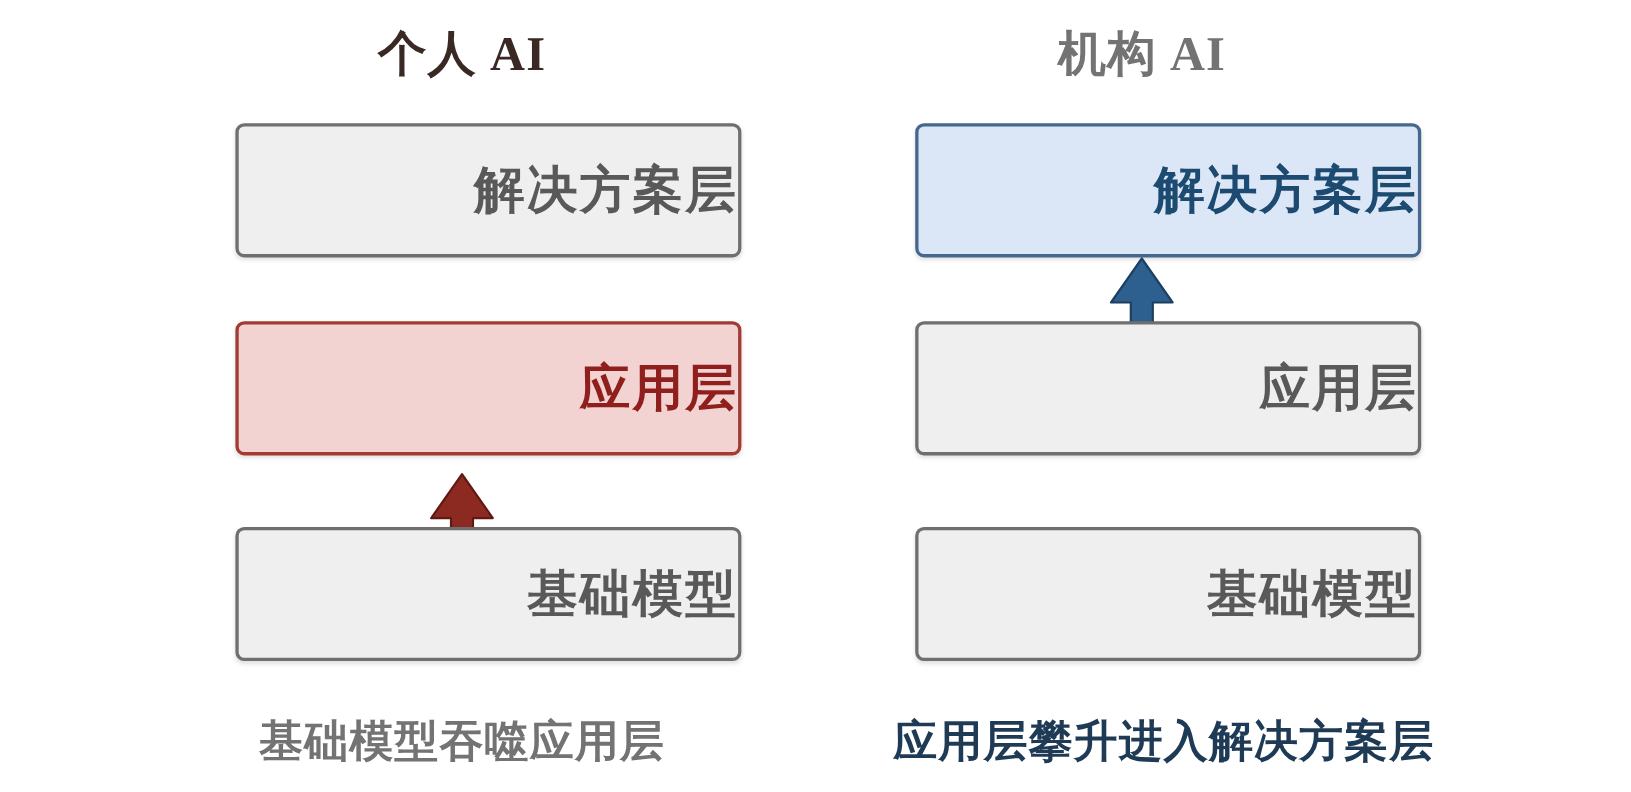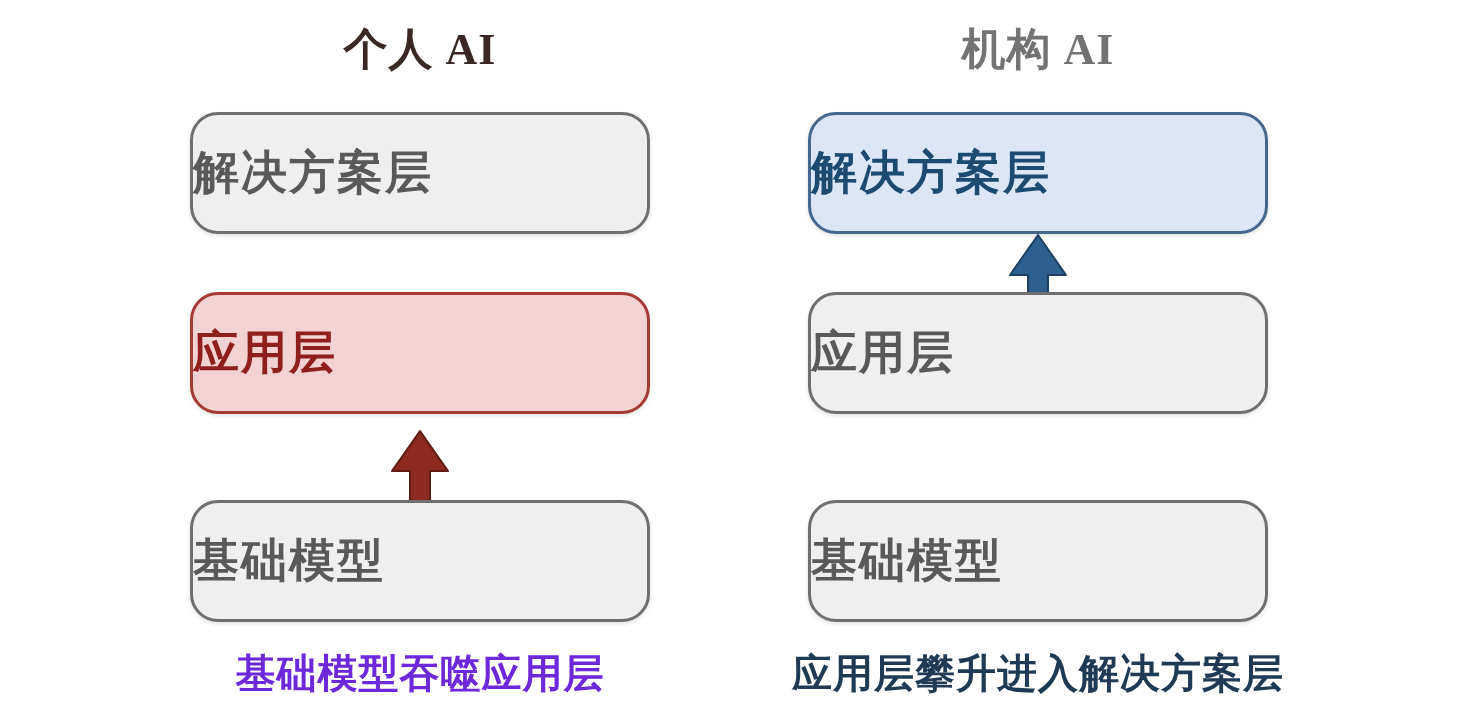--- a/index.html
+++ b/index.html
@@ -28,50 +28,51 @@
     font-weight: 700;
     letter-spacing: 1px;
   }
   .col-title.left  { left: 190px; color: #3a2824; }
   .col-title.right { left: 808px; color: #737373; }
 
   .layer-box {
     position: absolute;
     width: 454px;
     height: 116px;
-    border-radius: 28px;
+    border-radius: 8px;
     border: 3px solid #6f6f6f;
     background: #efefef;
     display: flex;
     align-items: center;
-    justify-content: flex-start;
+    justify-content: flex-end;
     font-size: 46px;
     font-weight: 600;
     color: #595959;
     box-shadow: 0 2px 4px rgba(0,0,0,0.12);
     letter-spacing: 2px;
+    margin-left: 24px;
   }
   .layer-box.pink {
     background: #f3d2d2;
     border-color: #a33a34;
     color: #8e1f1c;
     font-weight: 700;
   }
   .layer-box.blue {
     background: #dbe7f6;
     border-color: #46688f;
     color: #1d4a70;
     font-weight: 700;
   }
 
   .col-left  { left: 190px; }
   .col-right { left: 808px; }
   .row-top    { top: 112px; }
   .row-mid    { top: 292px; }
-  .row-bottom { top: 500px; }
+  .row-bottom { top: 479px; }
 
   .up-arrow {
     position: absolute;
     width: 70px;
     height: 74px;
   }
   .up-arrow.left-arrow  { left: 385px;  top: 429px; }
   .up-arrow.right-arrow { left: 1003px; top: 233px; }
 
   .caption {
@@ -79,22 +80,22 @@
     width: 620px;
     top: 642px;
     height: 62px;
     display: flex;
     align-items: center;
     justify-content: center;
     font-size: 40px;
     font-weight: 700;
     letter-spacing: 1px;
   }
-  .caption.left  { left: 110px; color: #6d28d9; text-align: right; }
-  .caption.right { left: 728px; color: #1e3a55; }
+  .caption.left  { left: 110px; color: #737373; text-align: right; }
+  .caption.right { left: 748px; color: #1e3a55; }
 </style>
 </head>
 <body>
 
 <div class="canvas">
 
   <div class="col-title left">个人 AI</div>
 
   <div class="layer-box col-left row-top">
     <span>解决方案层</span>

